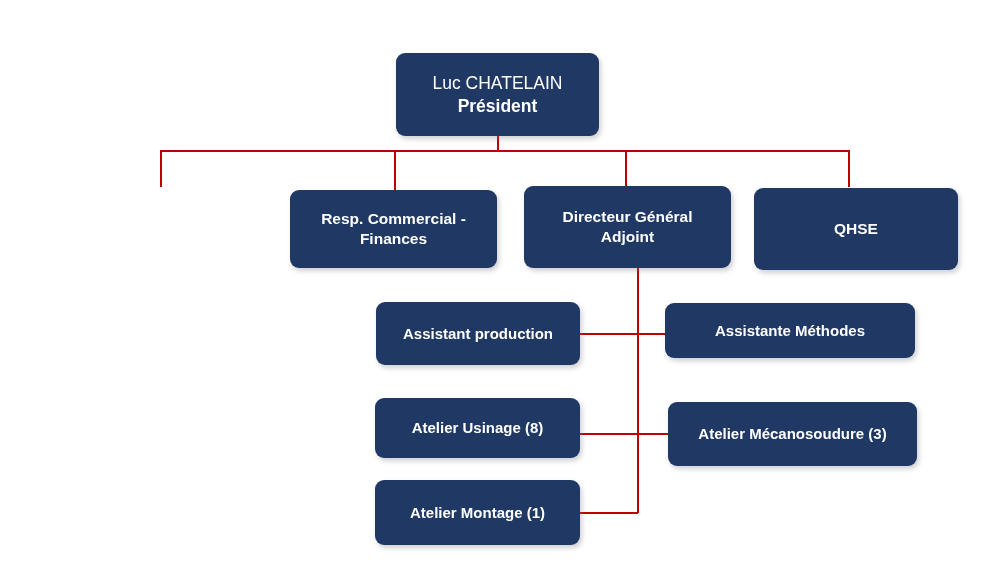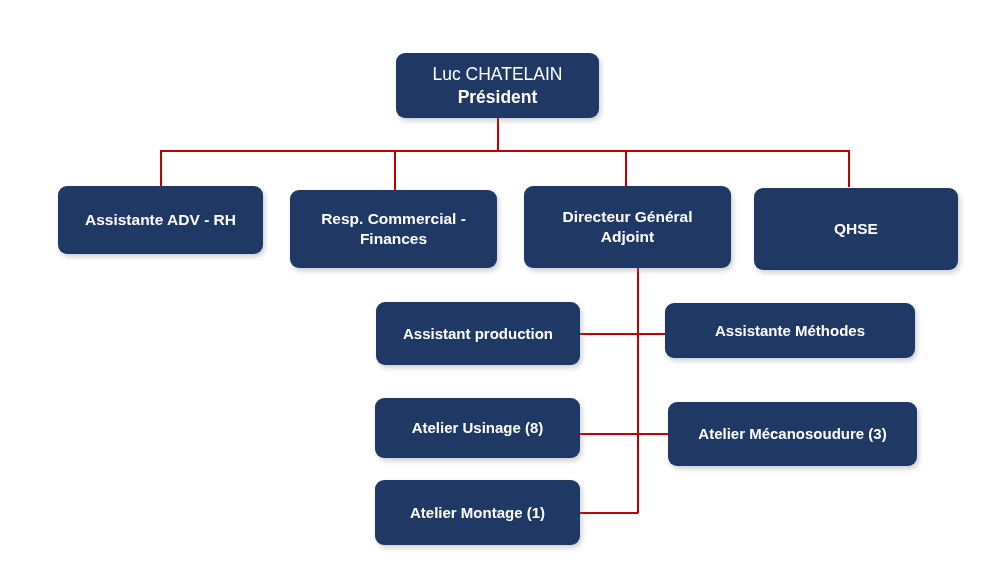--- a/index.html
+++ b/index.html
@@ -64,30 +64,27 @@
   <div class="line v" style="left:625px; top:150px;  height:37px;"></div>
   <div class="line v" style="left:848px; top:150px;  height:37px;"></div>
 
   <div class="line v" style="left:637px; top:268px; height:245px;"></div>
   <div class="line h" style="left:580px; top:333px; width:58px;"></div>
   <div class="line h" style="left:637px; top:333px; width:30px;"></div>
   <div class="line h" style="left:580px; top:433px; width:58px;"></div>
   <div class="line h" style="left:637px; top:433px; width:32px;"></div>
   <div class="line h" style="left:580px; top:512px; width:58px;"></div>
 
-  <div class="node t-president" style="left:396px; top:53px; width:203px; height:65px;">
+  <div class="node t-president" style="left:396px; top:53px; width:203px; height:83px;">
     <span class="label">
       <span class="name">Luc CHATELAIN</span>
       <span class="role">Président</span>
     </span>
   </div>
 
-  <div class="node t-lvl2" style="left:58px; top:186px; width:205px; height:68px;">
-    <span class="label">Assistante ADV - RH</span>
-  </div>
 
   <div class="node t-lvl2" style="left:290px; top:190px; width:207px; height:78px;">
     <span class="label">Resp. Commercial - Finances</span>
   </div>
 
   <div class="node t-lvl2" style="left:524px; top:186px; width:207px; height:82px;">
     <span class="label">Directeur Général Adjoint</span>
   </div>
 
   <div class="node t-lvl2" style="left:754px; top:188px; width:204px; height:82px;">

